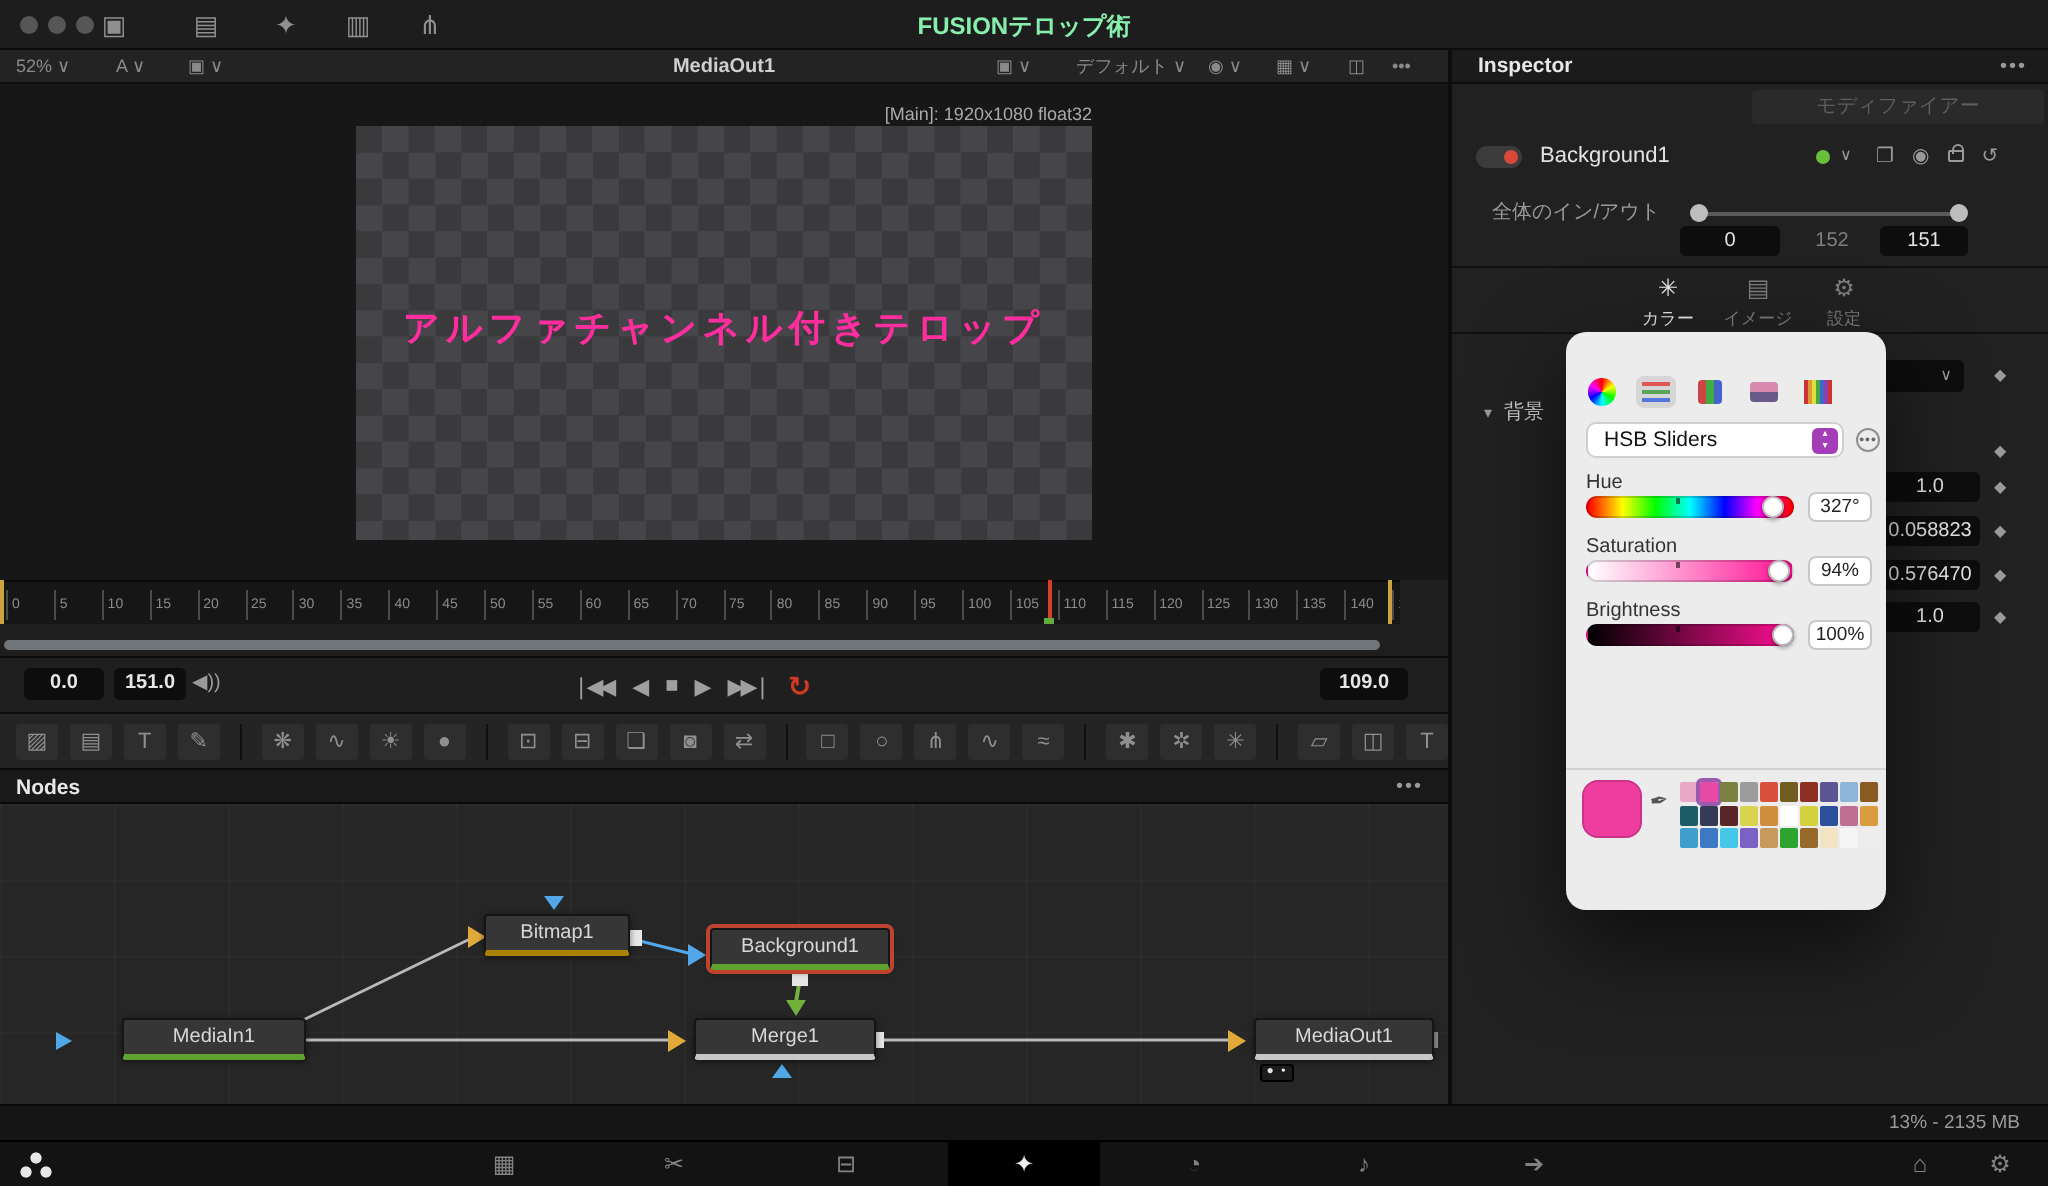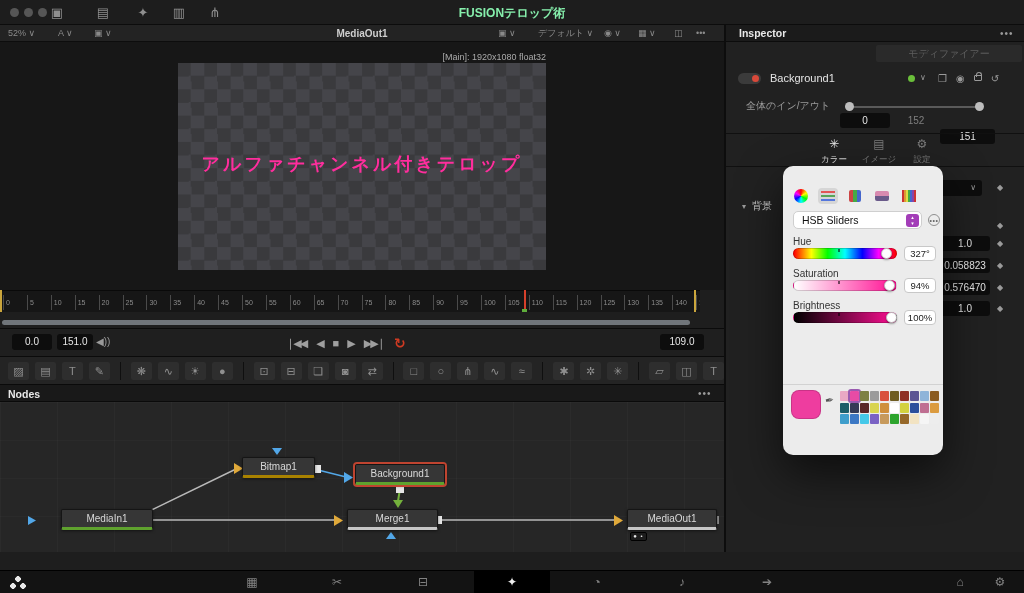--- a/index.html
+++ b/index.html
@@ -36,21 +36,21 @@
     color:#8b8b8b;font-size:7px;line-height:15px;}
   #range-start{left:0;top:0;width:2px;height:22px;background:#caa53c;}
   #range-end{left:694px;top:0;width:2px;height:22px;background:#caa53c;}
   #playhead{left:524px;top:0;width:2px;height:22px;background:#d6402b;}
   #playhead-base{left:522px;top:19px;width:5px;height:3px;background:#5fae3c;}
   #scrollbar{left:2px;top:320px;width:688px;height:5px;background:#70757a;border-radius:3px;}
 
   
   #transport{left:0;top:328px;width:724px;height:28px;background:#1f1f1f;border-top:1px solid #0b0b0b;}
   .tfield{position:absolute;top:5px;height:16px;background:#0d0d0d;border-radius:3px;color:#e6e6e6;
-    font-size:10px;text-align:center;line-height:16px;}
+    font-size:10px;text-align:center;line-height:16px;font-weight:bold;}
   #speaker{left:96px;top:5px;color:#9a9a9a;font-size:10px;line-height:16px;}
   #tbuttons{left:286px;top:0;height:28px;display:flex;align-items:center;gap:10px;}
   #tbuttons span{color:#9f9f9f;font-size:11px;letter-spacing:-2px;}
   #tbuttons span:last-child{letter-spacing:0;font-size:14px;font-weight:bold;}
 
   
   #ftoolbar{left:0;top:356px;width:724px;height:28px;background:#242424;border-top:1px solid #0b0b0b;
     display:flex;align-items:center;padding-left:8px;gap:6px;}
   #ftoolbar span{width:22px;height:18px;line-height:18px;text-align:center;color:#8f8f8f;font-size:11px;
     background:#2e2e2e;border-radius:2px;}
@@ -360,21 +360,21 @@
         <span>↺</span>
       </div>
 
     <span id="inout-label" class="abs">全体のイン/アウト</span>
     <div id="inout-track" class="abs">
       <span class="inout-handle" style="left:-2px"></span>
       <span class="inout-handle" style="right:-2px"></span>
     </div>
     <div class="vfield" style="left:114px;top:88px;width:50px">0</div>
     <span id="inout-mid" class="abs">152</span>
-    <div class="vfield" style="left:214px;top:104px;width:55px">151</div>
+    <div class="vfield" style="left:214px;top:88px;width:44px">151</div>
     <div class="hdiv" style="top:108px"></div>
 
     <div class="sect-tab active" style="left:86px">
       <span class="g">✳</span>
       <span class="l">カラー</span>
     </div>
     <div class="sect-tab" style="left:131px">
       <span class="g">▤</span>
       <span class="l">イメージ</span>
     </div>
@@ -467,20 +467,23 @@
         <span style="background: rgb(199, 154, 92);"></span>
         <span style="background: rgb(45, 164, 45);"></span>
         <span style="background: rgb(150, 104, 42);"></span>
         <span style="background: rgb(242, 227, 194);"></span>
         <span style="background: rgb(245, 245, 245);"></span>
         <span style="background: rgb(237, 237, 237);"></span>
       </div>
 
   </div>
 
+  <div id="statusbar" class="abs">
+    <span id="mem-status" class="abs">13% - 2135 MB</span>
+  </div>
   <div id="dock" class="abs">
     <span id="app-logo" class="abs"></span>
     <div id="dock-pages">
         <span style="position: absolute; left: 214px;">▦</span>
         <span style="position: absolute; left: 299px;">✂</span>
         <span style="position: absolute; left: 385px;">⊟</span>
         <span class="active" style="position: absolute; left: 474px;">✦</span>
         <span style="position: absolute; left: 559px;">◔</span>
         <span style="position: absolute; left: 644px;">♪</span>
         <span style="position: absolute; left: 729px;">➔</span>

